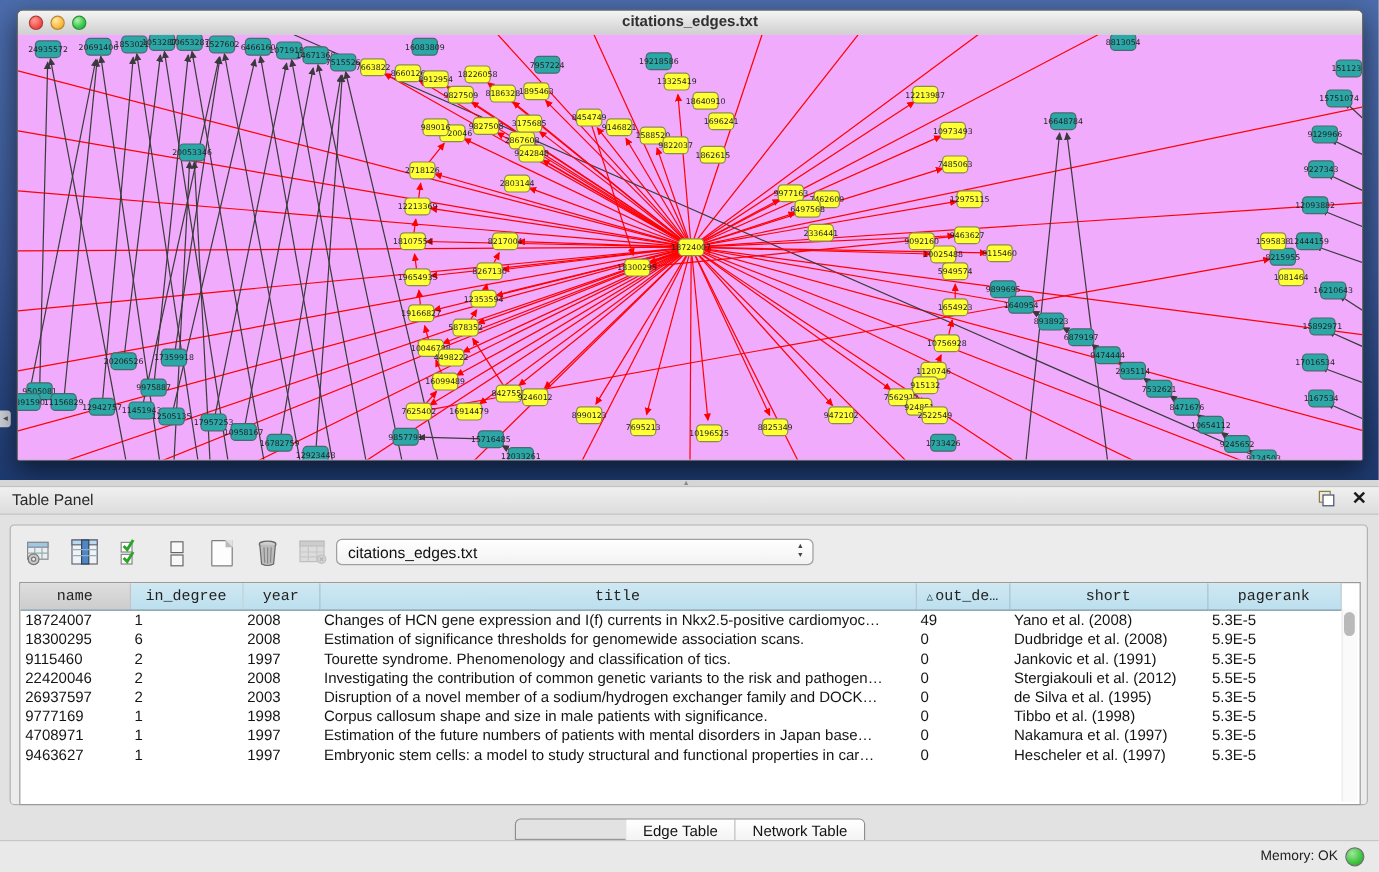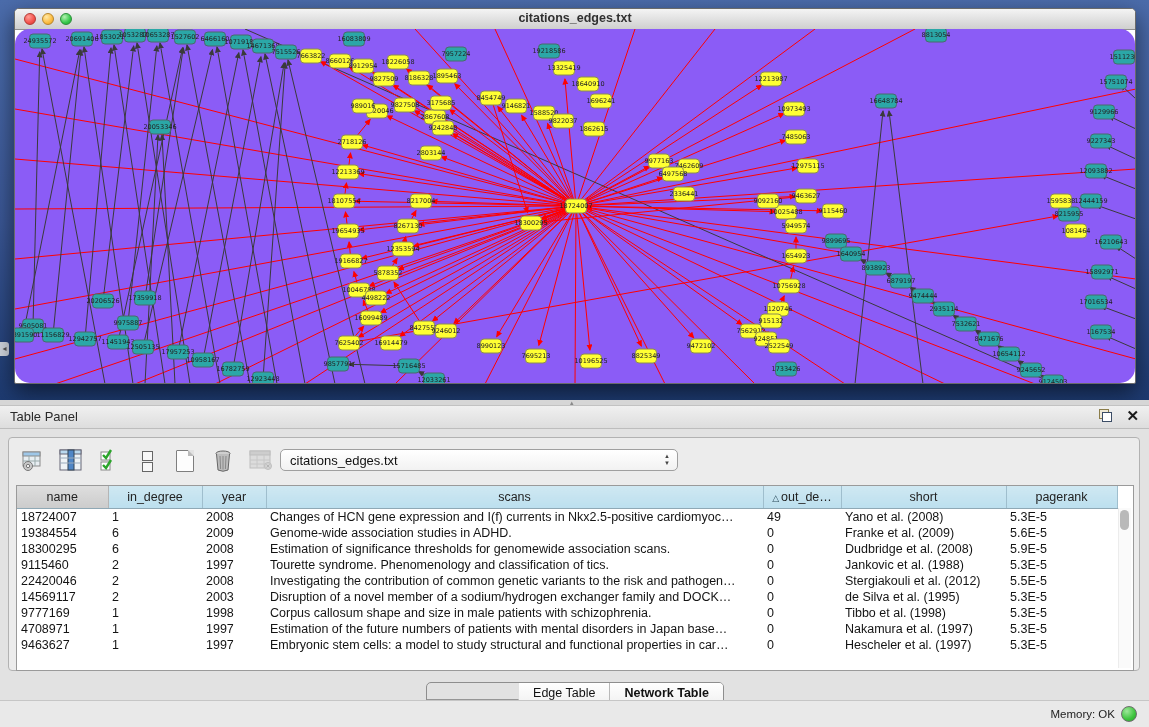--- a/index.html
+++ b/index.html
@@ -16,21 +16,21 @@
               background:#fff;border:1px solid #6a6a6a;box-sizing:border-box;}
   .titlebar{height:20px;border-radius:4px 4px 0 0;background:linear-gradient(180deg,#f4f4f4,#cfcfcf);
             border-bottom:1px solid #909090;position:relative;}
   .titlebar .title{position:absolute;left:0;right:0;top:2px;text-align:center;font-size:12.5px;
                    font-weight:bold;color:#303030;}
   .lights{position:absolute;left:9px;top:4px;display:flex;gap:6px;}
   .light{width:12px;height:12px;border-radius:50%;box-sizing:border-box;}
   .light.red{background:radial-gradient(circle at 35% 30%,#ff9d96,#f4524c 60%,#c93b36);border:1px solid #b33a34;}
   .light.yellow{background:radial-gradient(circle at 35% 30%,#ffe9a8,#fdbc40 60%,#d89a27);border:1px solid #b8862c;}
   .light.green{background:radial-gradient(circle at 35% 30%,#b3f0b0,#35c94a 60%,#27a238);border:1px solid #2b8f38;}
-  .canvas-wrap{position:absolute;left:0;top:20px;right:0;bottom:0;background:#8b5cf6;overflow:hidden;border-radius:15px;}
+  .canvas-wrap{position:absolute;left:0;top:20px;right:0;bottom:0;background:#f0abfc;overflow:hidden;}
   svg text{font-family:"DejaVu Sans",sans-serif;}
 
   
   .splitter{position:absolute;left:0;top:400px;width:1149px;height:5px;background:#d6d6d6;border-bottom:1px solid #c2c2c2;}
   .splitter .grip{position:absolute;left:570px;top:0;width:10px;height:5px;color:#8a8a8a;font-size:7px;line-height:5px;}
 
   
   .panel-header{position:absolute;left:0;top:406px;width:1149px;height:22px;
                 background:linear-gradient(180deg,#f0f0f0,#dddddd);border-bottom:1px solid #bdbdbd;}
   .panel-header .ptitle{position:absolute;left:10px;top:3px;font-size:13px;color:#2a2a2a;}
@@ -56,33 +56,33 @@
   .combo{position:absolute;left:271px;top:11px;width:398px;height:22px;background:linear-gradient(#ffffff,#f2f2f2);
          border:1px solid #9f9f9f;border-radius:5px;font-size:13px;color:#111;line-height:22px;
          padding-left:9px;box-sizing:border-box;}
   .combo .steppers{position:absolute;right:7px;top:3px;font-size:6px;color:#444;line-height:7px;text-align:center;}
 
   .tablebox{position:absolute;left:7px;top:47px;width:1118px;height:186px;background:#fff;
             border:1px solid #9a9a9a;box-sizing:border-box;overflow:hidden;}
   table.grid{border-collapse:collapse;table-layout:fixed;width:1100px;font-size:12.5px;color:#141414;}
   table.grid th{height:20px;font-weight:normal;font-size:12.5px;color:#222;
                 background:linear-gradient(180deg,#cfe8f2,#bcdfee);border-right:1px solid #9fbecd;
-                border-bottom:1px solid #8fa8b5;overflow:hidden;white-space:nowrap;}
+                border-bottom:1px solid #8fa8b5;overflow:hidden;white-space:nowrap;font-family:Liberation Mono, monospace;}
   table.grid th.gray{background:linear-gradient(180deg,#dedede,#cccccc);border-right:1px solid #b5b5b5;}
   table.grid td{height:16px;padding:0 4px;overflow:hidden;white-space:nowrap;text-overflow:clip;}
   .sortmark{font-size:9px;color:#2a4a5a;margin-right:2px;}
   .vscroll{position:absolute;right:2px;top:22px;width:12px;height:160px;background:#fafafa;border-left:1px solid #ececec;}
   .vscroll .thumb{position:absolute;left:1px;top:2px;width:9px;height:20px;border-radius:5px;background:#b9b9b9;}
 
   .tabsrow{position:absolute;left:0;top:244px;width:1132px;display:flex;justify-content:center;}
   .seg{display:flex;border:1px solid #8e8e8e;border-radius:5px;overflow:hidden;height:21px;
        box-shadow:0 1px 0 rgba(255,255,255,.7);}
   .seg .tab{padding:0 14px;font-size:12.5px;line-height:21px;background:linear-gradient(#ffffff,#f1f1f1);
             color:#111;border-right:1px solid #b9b9b9;}
-  .seg .tab:last-child{border-right:none;font-weight:bold;}
+  .seg .tab:last-child{border-right:none;}
   .seg .tab.sel{background:linear-gradient(#9a9a9a,#757575);color:#f4f4f4;text-shadow:0 -1px 0 rgba(0,0,0,.3);margin-top:16px;}
 
   .statusbar{position:absolute;left:0;top:700px;width:1149px;height:27px;background:#e9e9e9;
              border-top:1px solid #c6c6c6;}
   .statusbar .mem{position:absolute;right:34px;top:7px;font-size:11.5px;color:#222;}
   .statusbar .dot{position:absolute;right:12px;top:5px;width:14px;height:14px;border-radius:50%;
                   background:radial-gradient(circle at 35% 30%,#9ee89a,#3dc43d 60%,#2a9e2f);border:1px solid #6d6d6d;}
 </style>
 </head>
 <body>
@@ -850,86 +850,77 @@
             <col style="width:497px">
           <col style="width:78px">
             <col style="width:165px">
             <col style="width:111px">
         </colgroup>
         <thead>
           <tr>
             <th class="gray">name</th>
             <th>in_degree</th>
             <th>year</th>
-            <th>scans</th>
+            <th>title</th>
             <th><span class="sortmark">△</span><span>out_de…</span></th>
             <th>short</th>
             <th>pagerank</th>
           </tr>
         </thead>
         <tbody id="table-body">
             <tr>
               <td>18724007</td>
               <td>1</td>
               <td>2008</td>
               <td>Changes of HCN gene expression and I(f) currents in Nkx2.5-positive cardiomyoc…</td>
               <td>49</td>
               <td>Yano et al. (2008)</td>
               <td>5.3E-5</td>
             </tr>
             <tr>
-              <td>19384554</td>
-              <td>6</td>
-              <td>2009</td>
-              <td>Genome-wide association studies in ADHD.</td>
-              <td>0</td>
-              <td>Franke et al. (2009)</td>
-              <td>5.6E-5</td>
-            </tr>
-            <tr>
               <td>18300295</td>
               <td>6</td>
               <td>2008</td>
               <td>Estimation of significance thresholds for genomewide association scans.</td>
               <td>0</td>
               <td>Dudbridge et al. (2008)</td>
               <td>5.9E-5</td>
             </tr>
             <tr>
               <td>9115460</td>
               <td>2</td>
               <td>1997</td>
               <td>Tourette syndrome. Phenomenology and classification of tics.</td>
               <td>0</td>
-              <td>Jankovic et al. (1988)</td>
+              <td>Jankovic et al. (1991)</td>
               <td>5.3E-5</td>
             </tr>
             <tr>
               <td>22420046</td>
               <td>2</td>
               <td>2008</td>
               <td>Investigating the contribution of common genetic variants to the risk and pathogen…</td>
               <td>0</td>
               <td>Stergiakouli et al. (2012)</td>
               <td>5.5E-5</td>
             </tr>
             <tr>
-              <td>14569117</td>
+              <td>26937597</td>
               <td>2</td>
               <td>2003</td>
               <td>Disruption of a novel member of a sodium/hydrogen exchanger family and DOCK…</td>
               <td>0</td>
               <td>de Silva et al. (1995)</td>
               <td>5.3E-5</td>
             </tr>
             <tr>
               <td>9777169</td>
               <td>1</td>
               <td>1998</td>
-              <td>Corpus callosum shape and size in male patients with schizophrenia.</td>
+              <td>Corpus callosum shape and size in male patients with significance.</td>
               <td>0</td>
               <td>Tibbo et al. (1998)</td>
               <td>5.3E-5</td>
             </tr>
             <tr>
               <td>4708971</td>
               <td>1</td>
               <td>1997</td>
               <td>Estimation of the future numbers of patients with mental disorders in Japan base…</td>
               <td>0</td>

